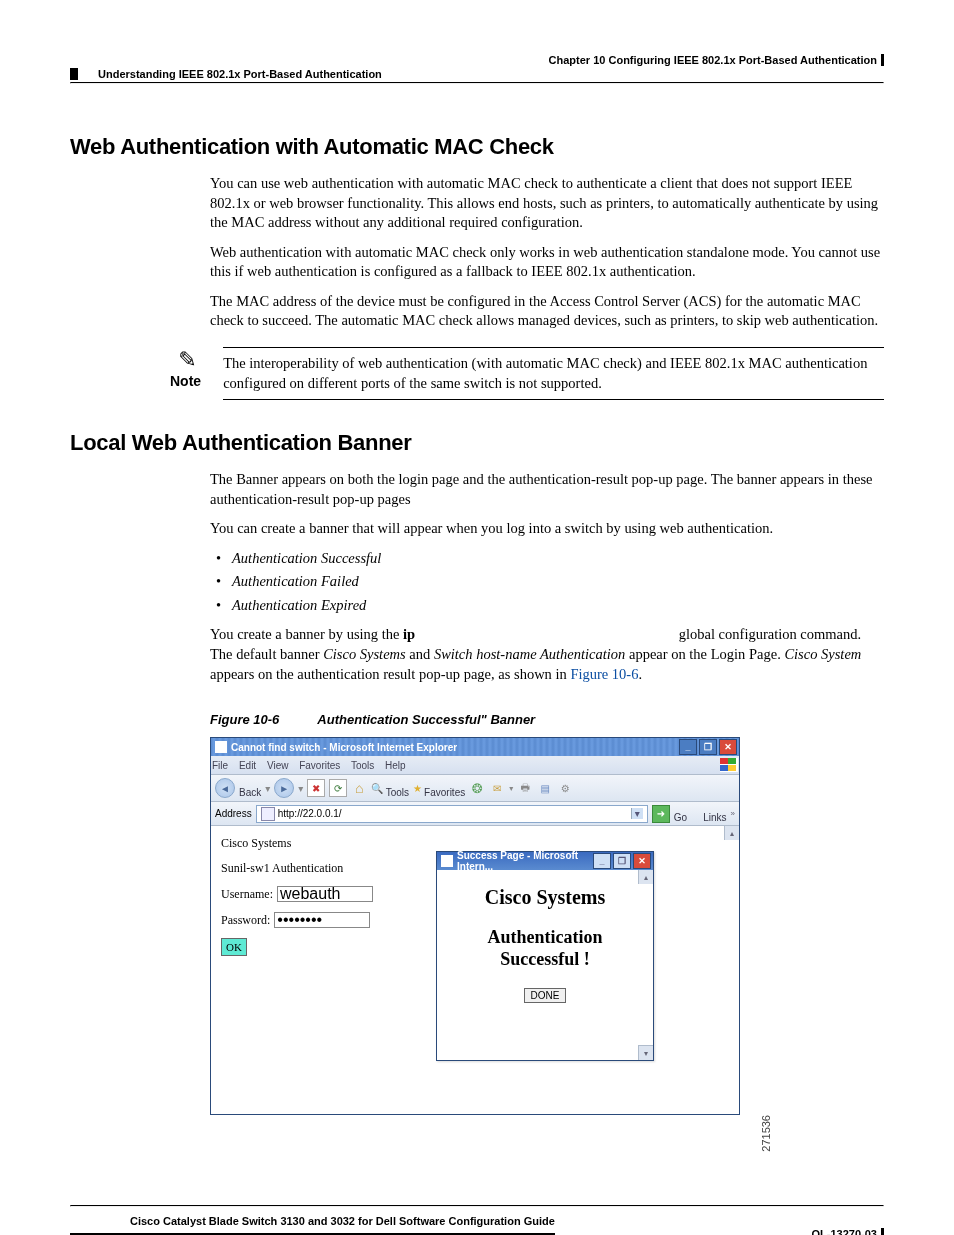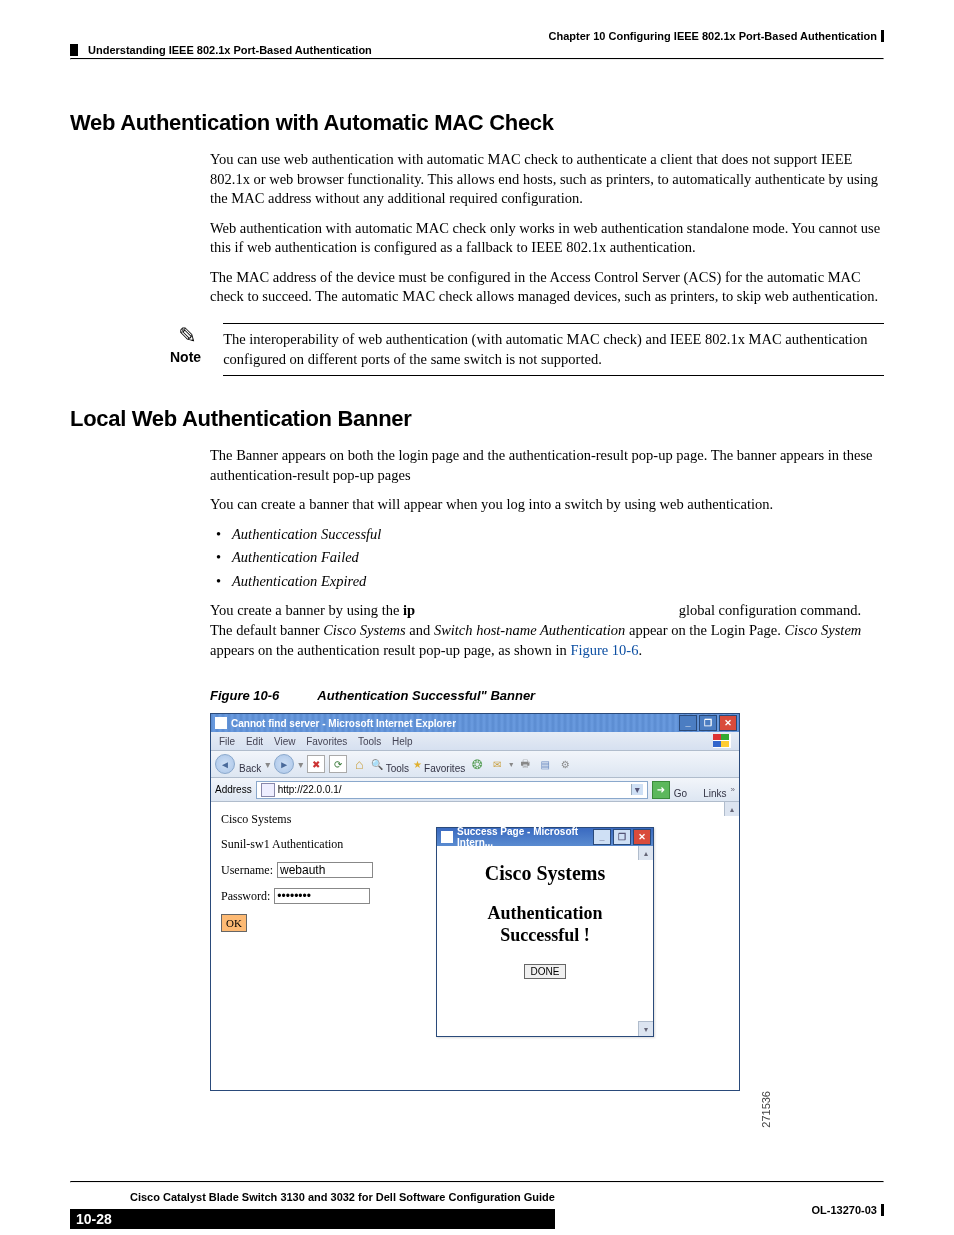--- a/index.html
+++ b/index.html
@@ -15,28 +15,29 @@
     position: relative;
   }
   .top-header {
     display: flex;
     justify-content: space-between;
     align-items: baseline;
     font-family: Arial, Helvetica, sans-serif;
     font-size: 11px;
     font-weight: bold;
     margin-bottom: 2px;
+    margin-top: 24px;
   }
   .top-header .right {
     border-right: 3px solid #000;
     padding-right: 4px;
   }
   .top-header .left {
     border-left: 8px solid #000;
-    padding-left: 10px;
+    padding-left: 20px;
   }
   .header-line {
     border-top: 1px solid #000;
     margin-bottom: 50px;
     margin-top: 0;
   }
 
   h2.section-title {
     font-family: Arial, Helvetica, sans-serif;
     font-weight: bold;
@@ -139,21 +140,21 @@
     border: 1px solid #2a4a7a;
     margin-left: 2px;
     display: flex; align-items:center; justify-content:center;
     font-size: 9px; color:#fff; font-weight:bold;
   }
   .winbtn.close { background:#d94b3b; }
   .menubar {
     background: linear-gradient(#e6ecf5,#d6e0f0);
     font-family: Tahoma, Arial, sans-serif;
     font-size: 10px;
-    padding: 2px 8px;
+    padding: 2px 1px;
     color: #445;
     border-bottom: 1px solid #b0bccc;
     display:flex; justify-content:space-between; align-items:center;
   }
   .menubar .menus span { margin-right: 8px; }
   .winflag {
     width: 18px; height: 14px; background:#fff;
     display:inline-flex; flex-wrap:wrap;
   }
   .winflag i { width:8px; height:6px; display:block; }
@@ -188,22 +189,22 @@
   .go-btn { width:16px;height:16px;background:#5cb85c;border:1px solid #3a8a3a;display:flex;align-items:center;justify-content:center;color:#fff;font-size:10px;}
   .content-area {
     background:#fff;
     padding: 10px 10px 20px 10px;
     position:relative;
     height: 258px;
     font-family: 'Times New Roman', serif;
   }
   .content-area .line { font-size:12px; margin-bottom:10px; }
   .form-row { font-size:12px; margin-bottom:10px; display:flex; align-items:center; gap:4px;}
-  .form-row input { border:1px solid #888; font-size:12px; width:90px; height:14px; padding:0 2px;}
-  .ok-btn { border:1px solid #666; background:#fdba74; font-size:11px; padding:0 4px; height:16px; display:inline-flex;align-items:center;}
+  .form-row input { border:1px solid #888; font-size:16px; width:90px; height:14px; padding:0 2px;}
+  .ok-btn { border:1px solid #666; background:#5eead4; font-size:11px; padding:0 4px; height:16px; display:inline-flex;align-items:center;}
   .scroll-up { position:absolute; top:0; right:0; width:14px;height:14px;background:#dce4f0;border-left:1px solid #b0bccc;display:flex;align-items:center;justify-content:center;font-size:8px;color:#667;}
 
   .popup {
     position:absolute;
     left: 225px; top: 25px;
     width: 216px;
     border:1px solid #2a4a7a;
     background:#fff;
     box-shadow: 1px 1px 2px rgba(0,0,0,0.15);
   }
@@ -280,21 +281,21 @@
 
   <div class="figure-caption">
     <span class="fig-num">Figure 10-6</span><span>Authentication Successful" Banner</span>
   </div>
 
   <div class="ie-figure">
     <span class="ie-sidenum">271536</span>
     <div class="ie-window">
       <div class="titlebar">
         <span style="width:12px;height:12px;background:#fff;margin-right:4px;display:inline-block;"></span>
-        <span class="title">Cannot find server - Microsoft Internet Explorer</span>
+        <span class="title">Cannot find switch - Microsoft Internet Explorer</span>
         <span class="winbtn">_</span>
         <span class="winbtn">❐</span>
         <span class="winbtn close">✕</span>
       </div>
       <div class="menubar">
         <span class="menus">
           <span>File</span>
           <span>Edit</span>
           <span>View</span>
           <span>Favorites</span>

